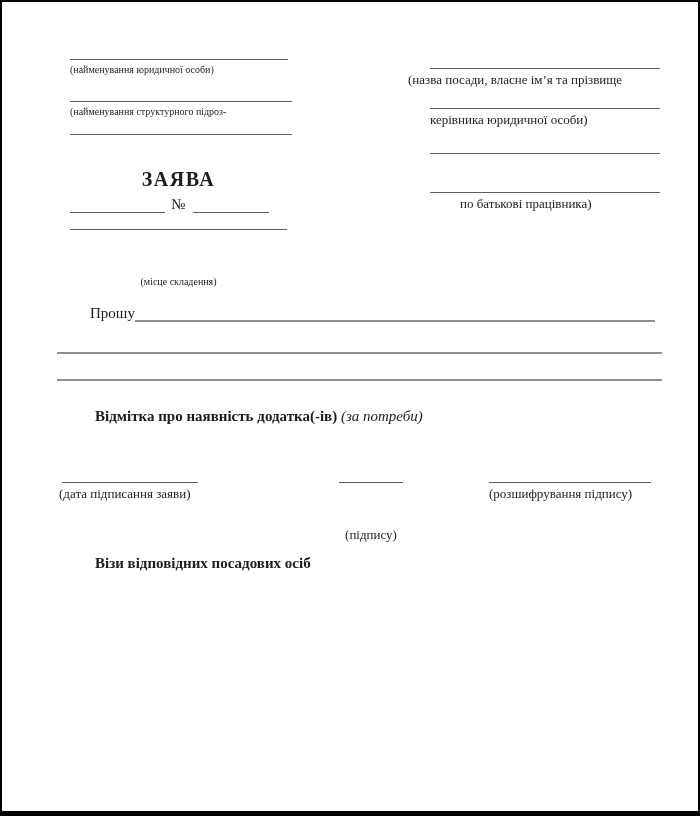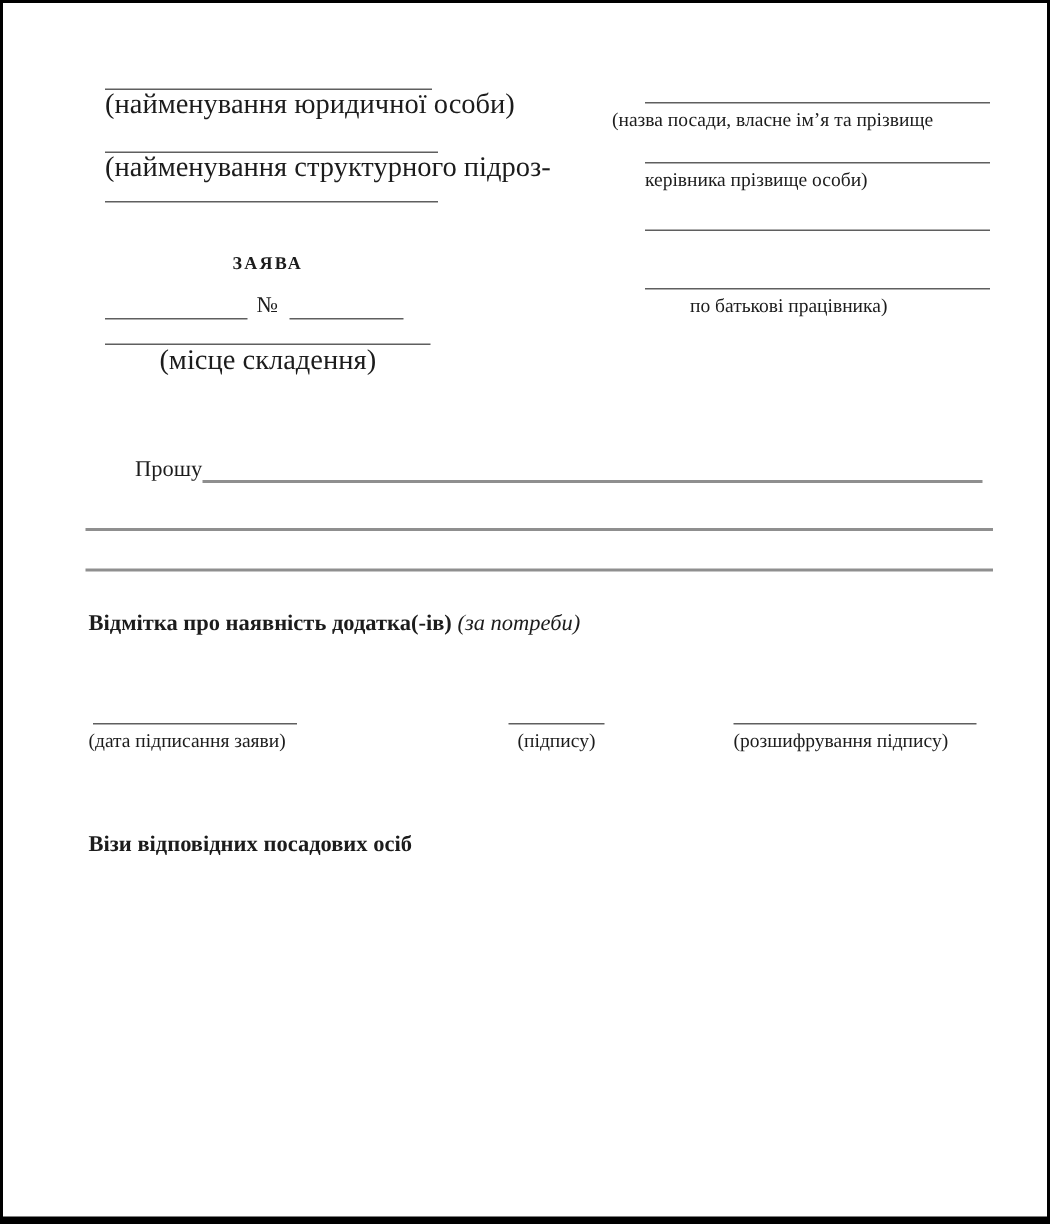--- a/index.html
+++ b/index.html
@@ -9,62 +9,62 @@
     height: 816px;
     background: #ffffff;
     box-sizing: border-box;
     border: 2px solid #000000;
     border-bottom-width: 5px;
     font-family: "Liberation Serif", "DejaVu Serif", serif;
     color: #1c1c1c;
     overflow: hidden;
   }
   .abs { position: absolute; }
-  .lbl  { font-size: 19px; line-height: 16px; white-space: nowrap; font-family: Liberation Serif, serif; }
+  .lbl  { font-size: 10px; line-height: 16px; white-space: nowrap; font-family: Liberation Serif, serif; }
   .lbl-sm { font-size: 13px; line-height: 16px; white-space: nowrap; }
   
   .uline {
     position: absolute;
     height: 0;
     border-top: 1px solid #5f5f5f;
   }
   .uline-thick {
     position: absolute;
     height: 0;
     border-top: 2px solid #8f8f8f;
   }
   .doc-title {
-    font-size: 12px;
+    font-size: 20px;
     font-weight: bold;
     letter-spacing: 1.5px;
     text-align: center;
   }
   .body-text { font-size: 15px; line-height: 18px; white-space: nowrap; }
   .italic { font-style: italic; }
-  .bold { font-weight: bold; }
-  .center { text-align: center; }
+  .bold { font-weight: bold; margin-left: 36px; }
+  .center { text-align: center; margin-top: 41px; }
 </style>
 </head>
 <body>
 
 <div class="page">
 
   <div class="uline" style="left:68px; top:57px; width:218px;"></div>
   <div class="abs lbl" style="left:68px; top:60px;">(найменування юридичної особи)</div>
 
   <div class="uline" style="left:68px; top:99px; width:222px;"></div>
   <div class="abs lbl" style="left:68px; top:102px;">(найменування структурного підроз-</div>
 
   <div class="uline" style="left:68px; top:132px; width:222px;"></div>
 
   <div class="uline" style="left:428px; top:66px; width:230px;"></div>
   <div class="abs lbl-sm" style="left:406px; top:70px;">(назва посади, власне ім’я та прізвище</div>
 
   <div class="uline" style="left:428px; top:106px; width:230px;"></div>
-  <div class="abs lbl-sm" style="left:428px; top:110px;">керівника прізвище особи)</div>
+  <div class="abs lbl-sm" style="left:428px; top:110px;">керівника юридичної особи)</div>
 
   <div class="uline" style="left:428px; top:151px; width:230px;"></div>
 
   <div class="uline" style="left:428px; top:190px; width:230px;"></div>
   <div class="abs lbl-sm" style="left:428px; top:194px;margin-left:30px;">по батькові працівника)</div>
 
   <div class="abs doc-title" style="left:68px; top:166px; width:217px;">ЗАЯВА</div>
 
   <div class="uline" style="left:68px; top:210px; width:95px;"></div>
   <div class="abs body-text" style="left:169px; top:193px;">№</div>

